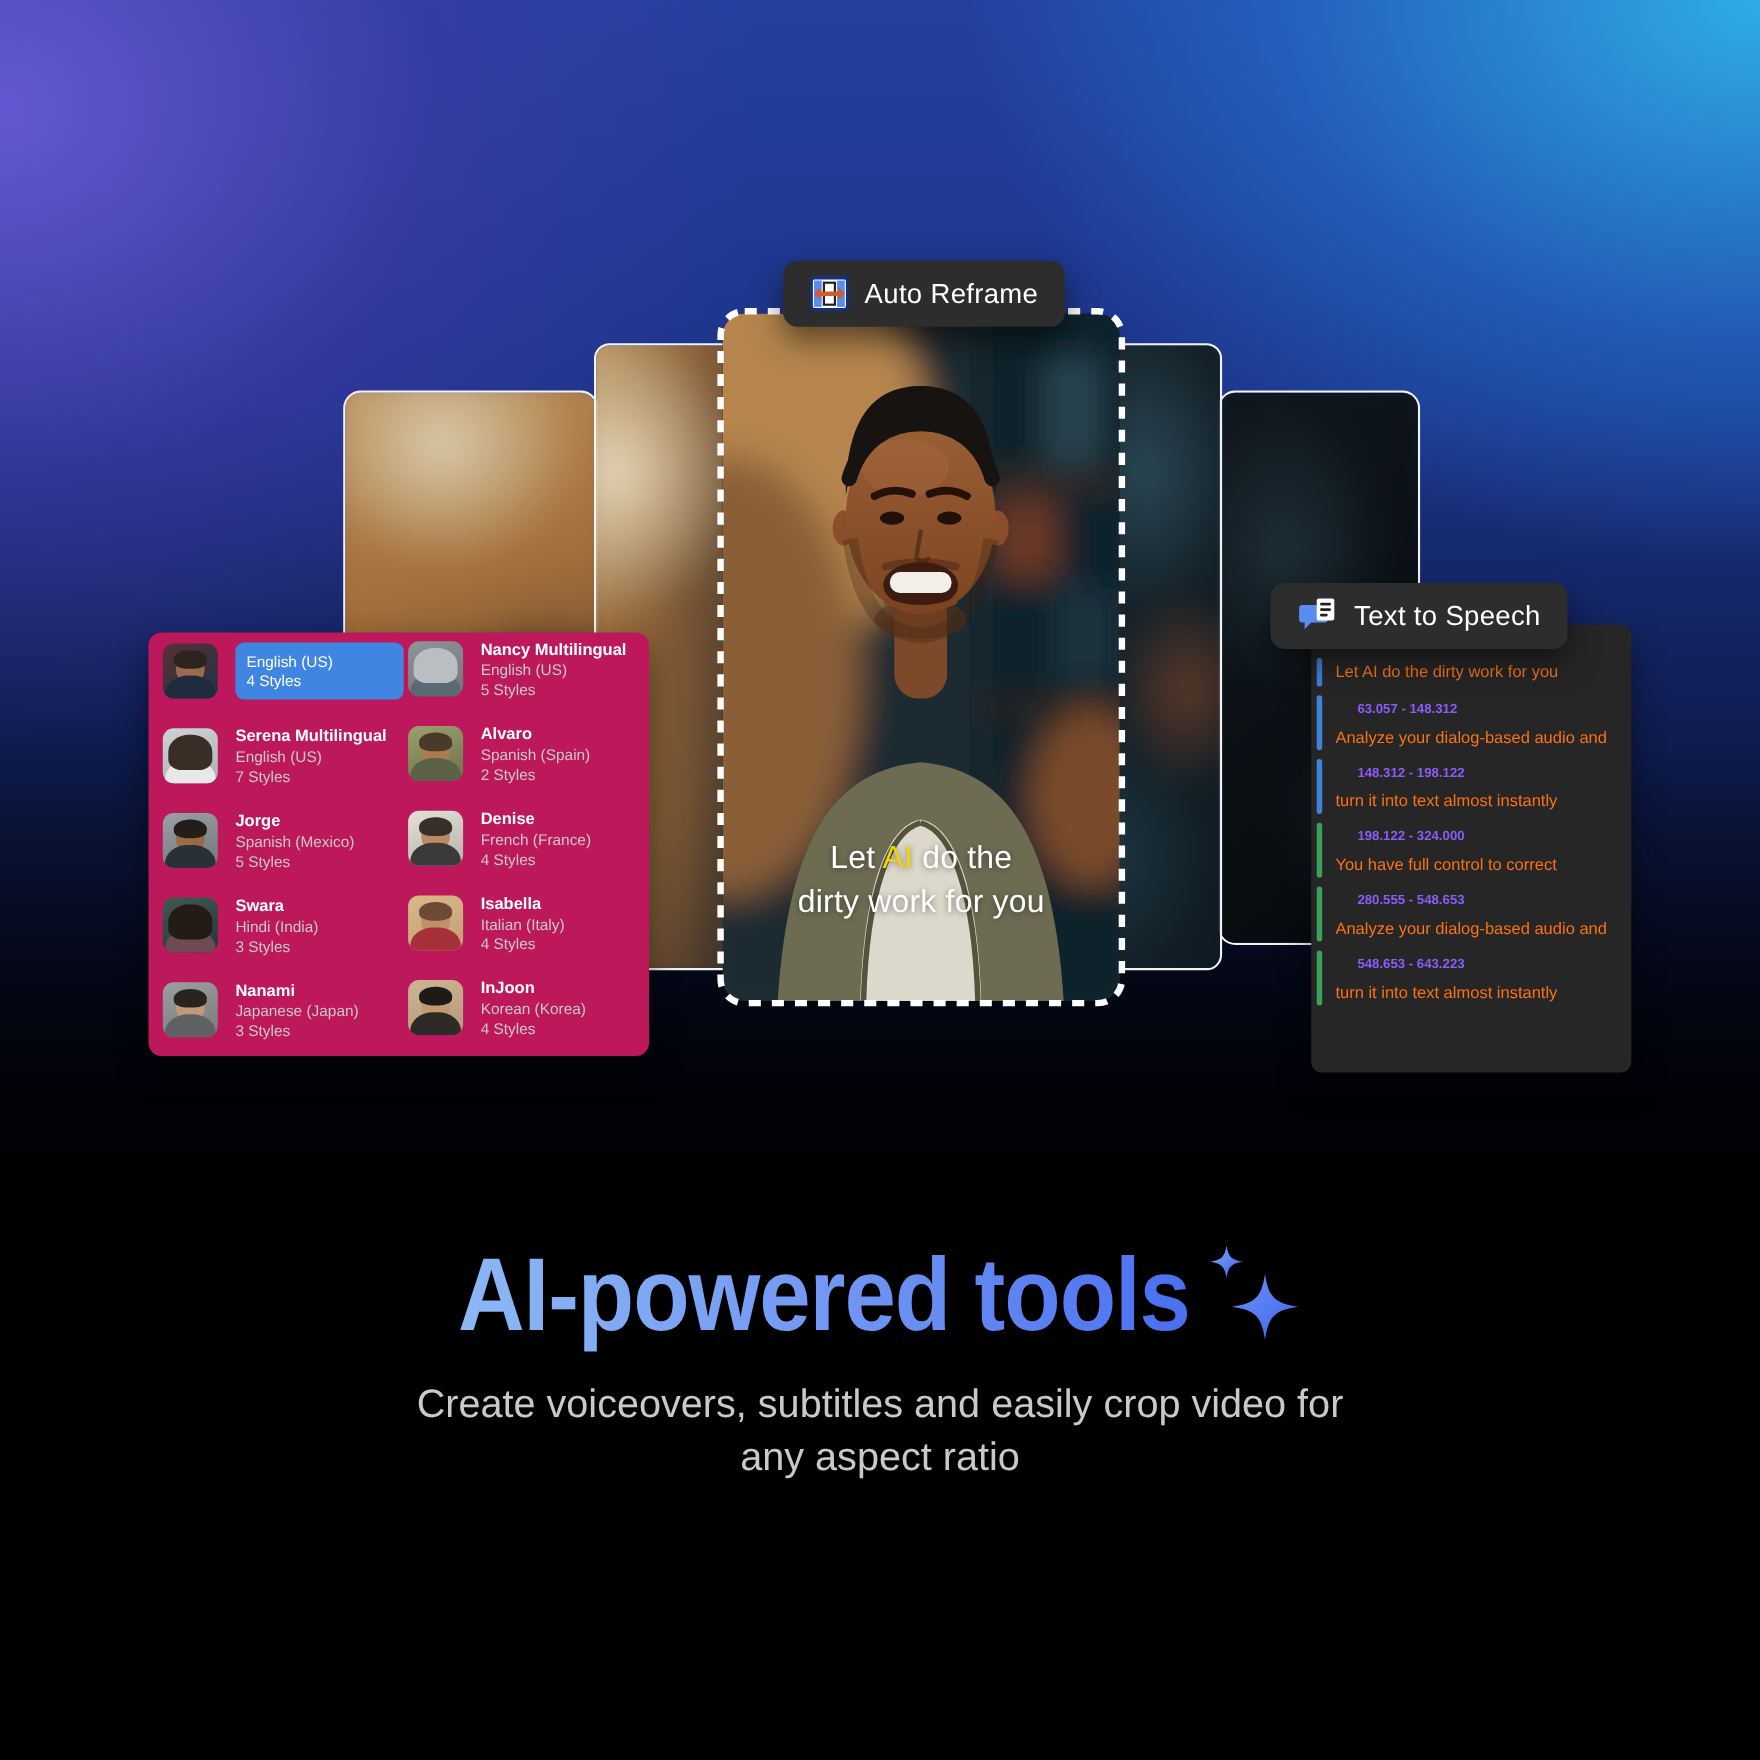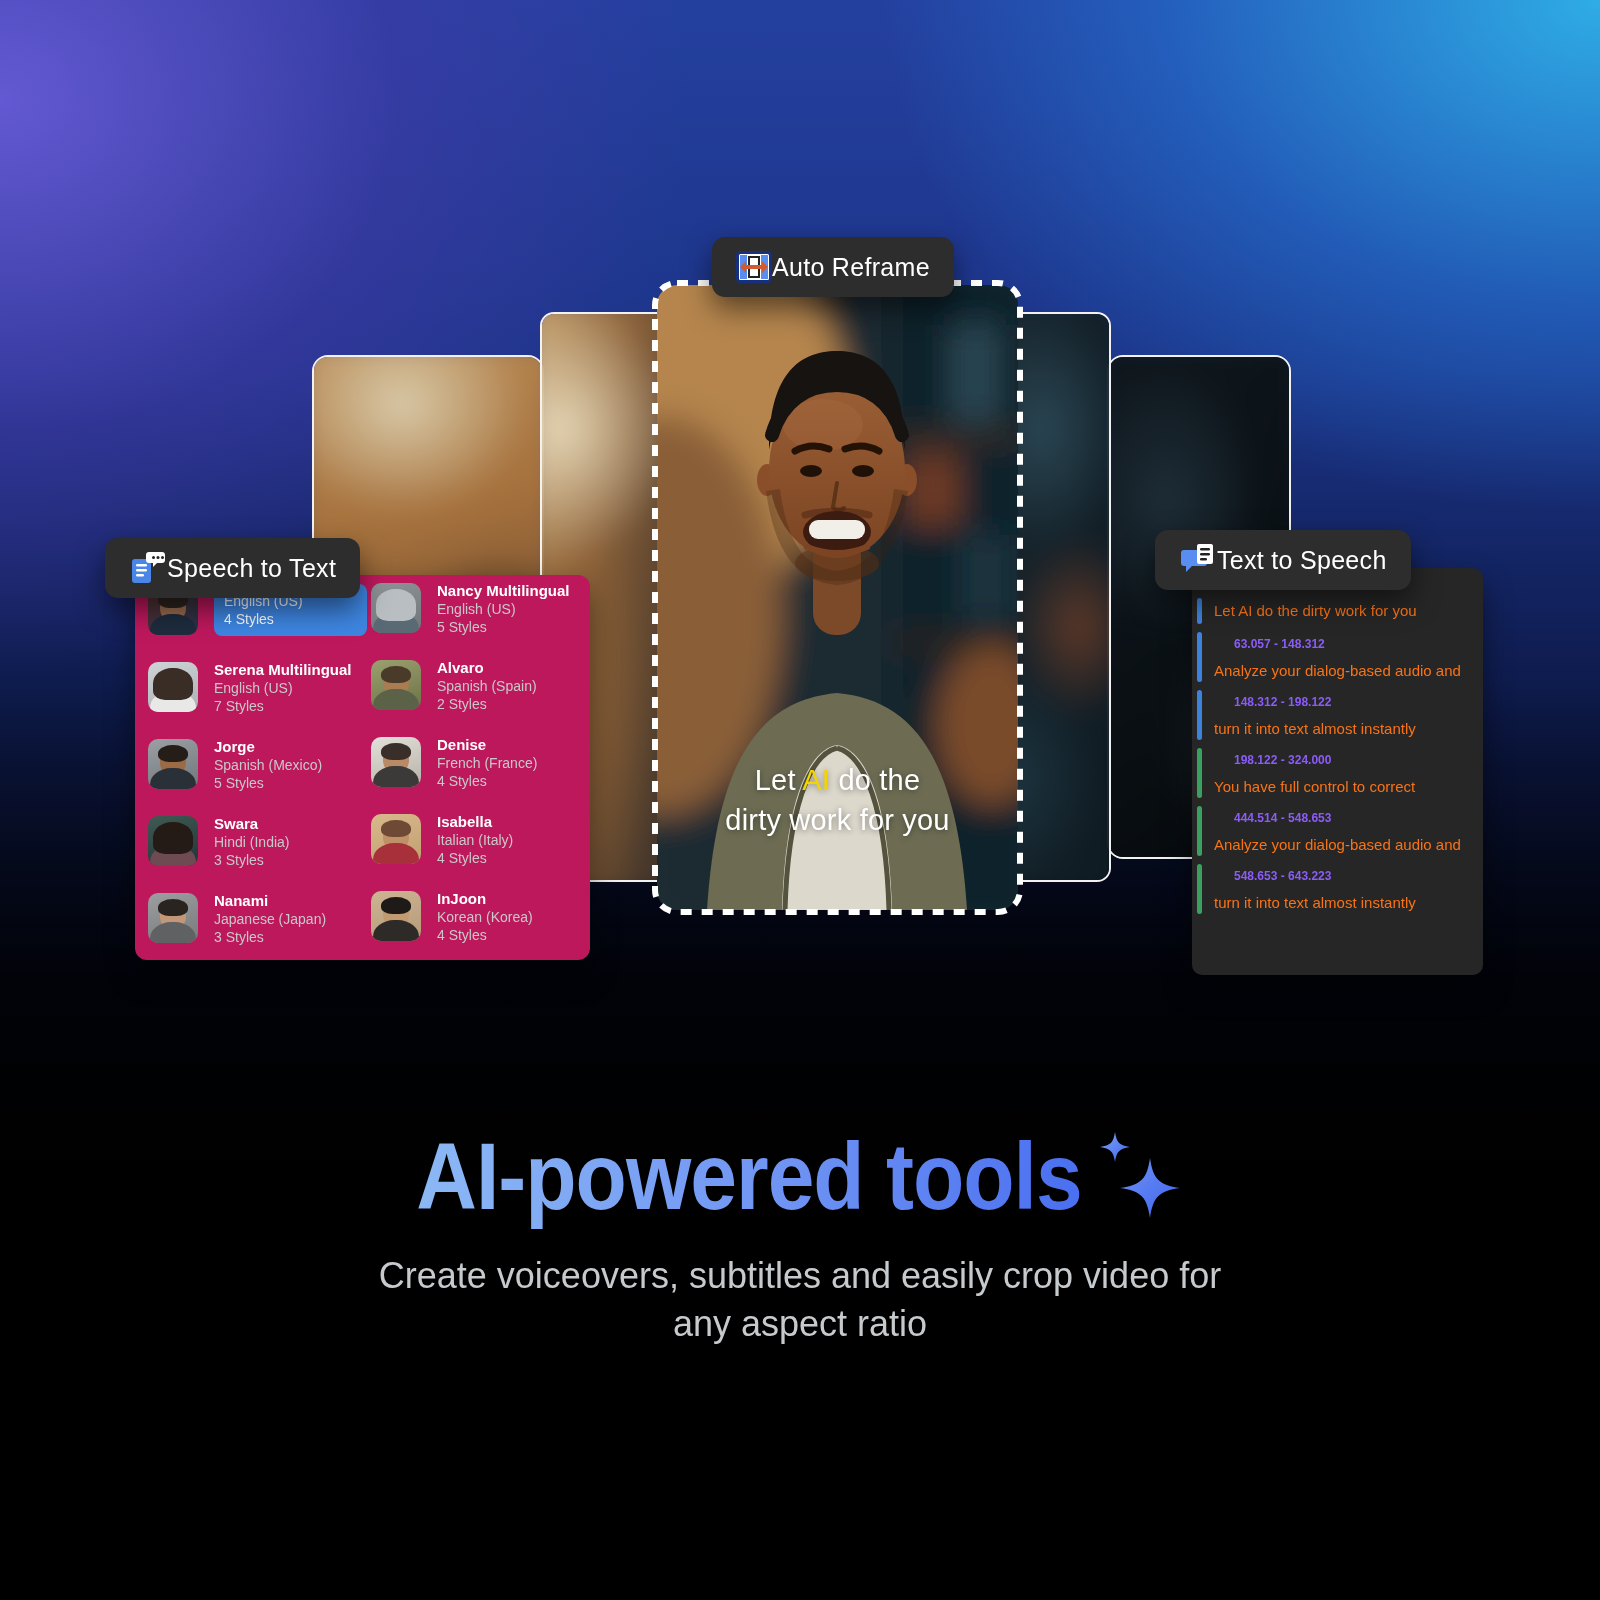--- a/index.html
+++ b/index.html
@@ -42,21 +42,21 @@
   #portrait{position:absolute;left:657px;top:285px;width:361px;height:625px;border-radius:20px;
             overflow:visible;z-index:4;}
   #portrait-clip{position:absolute;inset:0;border-radius:20px;overflow:hidden;background:#1d2b33;}
   #dash-border{position:absolute;left:-5px;top:-5px;width:371px;height:635px;pointer-events:none;}
   #caption{position:absolute;left:0;right:0;bottom:70px;text-align:center;color:#fff;
            font-size:29px;font-weight:400;line-height:40px;letter-spacing:.2px;
            text-shadow:0 1px 6px rgba(0,0,0,.45);}
   #caption .hl{color:#f2d500;}
 
   
-  .badge{position:absolute;display:flex;align-items:center;background:#2d2d2d;
+  .badge{position:absolute;display:flex;align-items:center;gap:14px;background:#2d2d2d;
          border-radius:13px;padding:0 24px;height:60px;color:#fff;
          box-shadow:0 12px 28px rgba(0,0,0,.5);z-index:8;}
   .badge .blabel{font-size:25px;font-weight:400;letter-spacing:.3px;}
   #badge-auto-reframe{left:712px;top:237px;}
   #badge-speech-to-text{left:105px;top:538px;}
   #badge-text-to-speech{left:1155px;top:530px;}
 
   
   #stt-panel{position:absolute;left:135px;top:575px;width:455px;height:385px;background:#be185d;
              border-radius:12px;z-index:6;box-shadow:0 14px 30px rgba(0,0,0,.45);
@@ -209,33 +209,20 @@
       <rect x="4" y="4" width="7" height="24" fill="#5a8df0"></rect>
       <rect x="25" y="4" width="7" height="24" fill="#5a8df0"></rect>
       <rect x="13" y="6" width="10" height="20" fill="#fff" stroke="#222" stroke-width="2"></rect>
       <path d="M7 16 H29" stroke="#cf5b2e" stroke-width="4"></path>
       <path d="M10 10 L4 16 L10 22 Z" fill="#cf5b2e"></path>
       <path d="M26 10 L32 16 L26 22 Z" fill="#cf5b2e"></path>
     </svg>
     <span class="blabel">Auto Reframe</span>
   </div>
 
-  <div class="badge" id="badge-speech-to-text">
-    <svg class="bicon" width="38" height="36" viewBox="0 0 38 36">
-      <rect x="3" y="9" width="19" height="24" rx="3" fill="#4a86e8"></rect>
-      <rect x="7" y="14" width="11" height="2.6" rx="1.3" fill="#fff"></rect>
-      <rect x="7" y="19" width="11" height="2.6" rx="1.3" fill="#fff"></rect>
-      <rect x="7" y="24" width="8" height="2.6" rx="1.3" fill="#fff"></rect>
-      <path d="M20 2 h13 a3 3 0 0 1 3 3 v5 a3 3 0 0 1 -3 3 h-5 l-4 4 v-4 h-4 a3 3 0 0 1 -3 -3 v-5 a3 3 0 0 1 3 -3 Z" fill="#fff"></path>
-      <circle cx="24.5" cy="7.5" r="1.5" fill="#222"></circle>
-      <circle cx="29" cy="7.5" r="1.5" fill="#222"></circle>
-      <circle cx="33.5" cy="7.5" r="1.5" fill="#222"></circle>
-    </svg>
-    <span class="blabel">Speech to Text</span>
-  </div>
 
   <div id="stt-panel">
     <div class="vcol" id="vcol-left">
       <div class="vrow selected">
         <div class="av av-sel">
             <b class="hair"></b>
           </div>
         <div class="sel-box">
           <div class="vlang">English (US)</div>
           <div class="vstyles">4 Styles</div>
@@ -371,21 +358,21 @@
     <div class="seg green double">
       <i class="bar"></i>
       <div class="seg-text">
         <div class="seg-time">198.122 - 324.000</div>
         <div class="seg-line">You have full control to correct</div>
       </div>
     </div>
     <div class="seg green double">
       <i class="bar"></i>
       <div class="seg-text">
-        <div class="seg-time">444.514 - 548.653</div>
+        <div class="seg-time">280.555 - 548.653</div>
         <div class="seg-line">Analyze your dialog-based audio and</div>
       </div>
     </div>
     <div class="seg green double">
       <i class="bar"></i>
       <div class="seg-text">
         <div class="seg-time">548.653 - 643.223</div>
         <div class="seg-line">turn it into text almost instantly</div>
       </div>
     </div>

